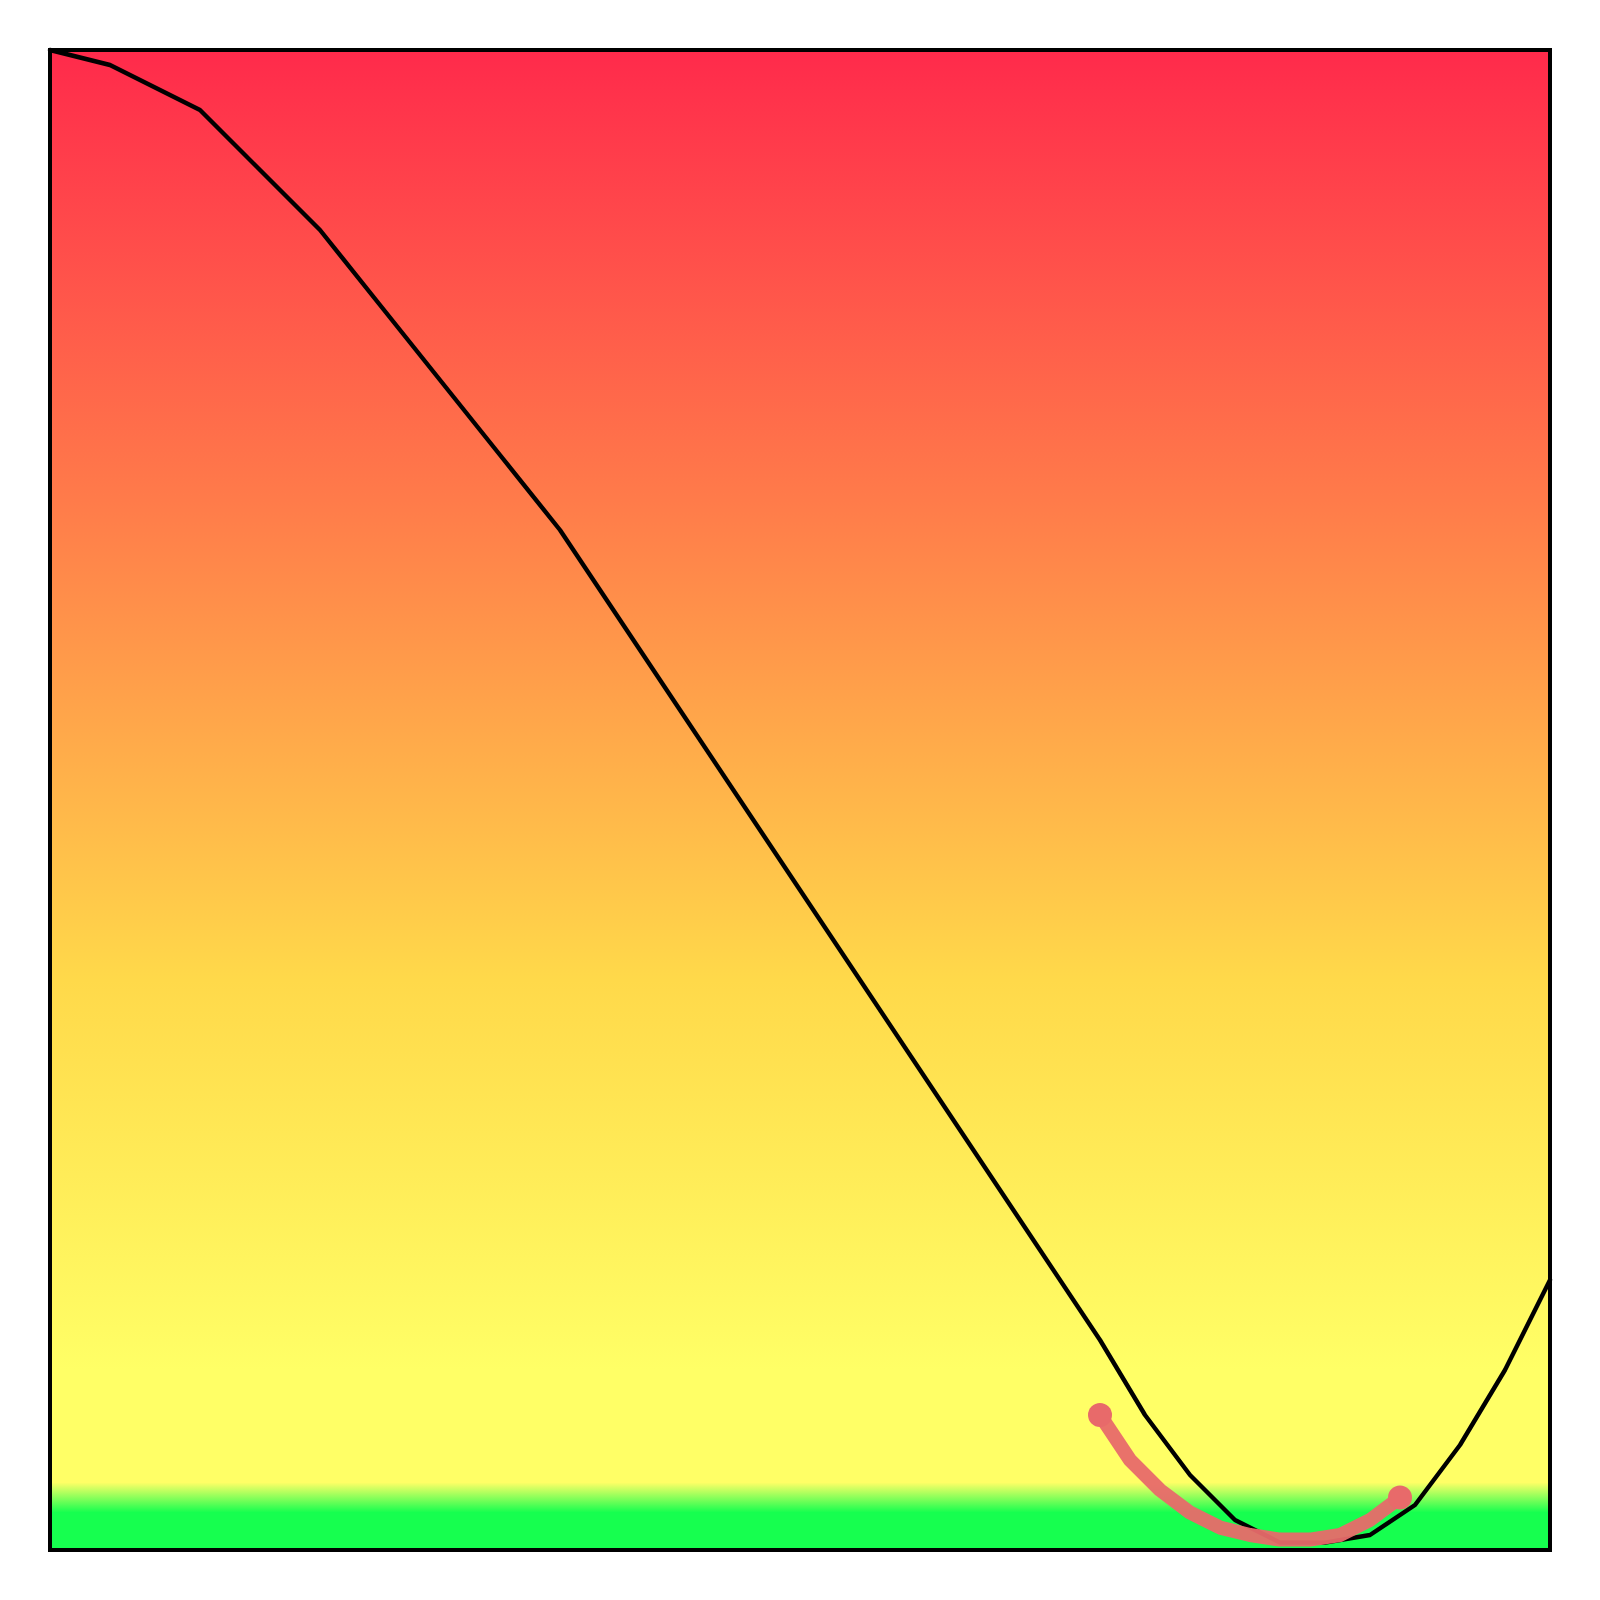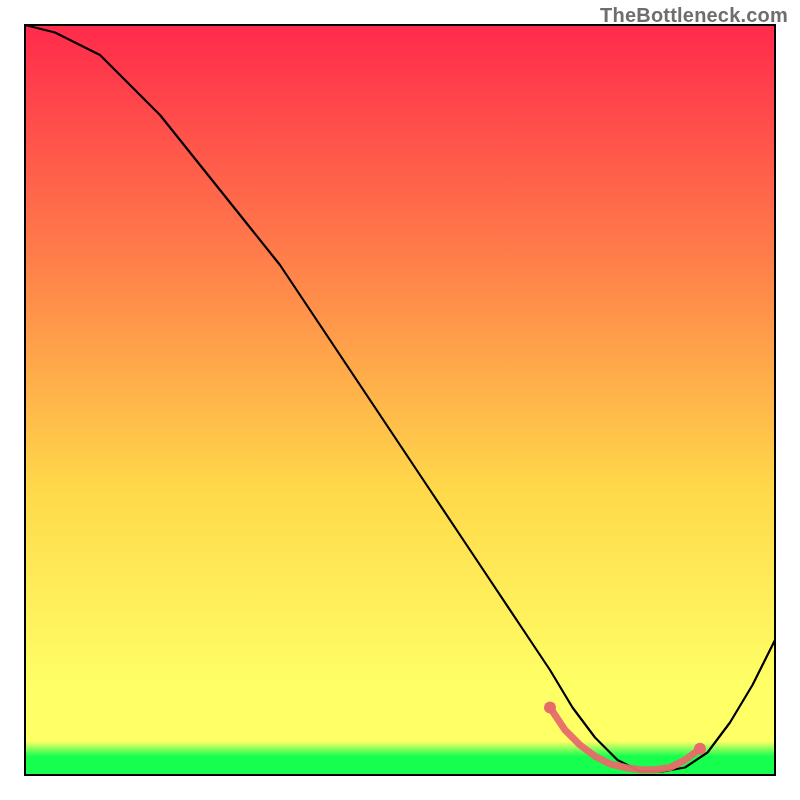--- a/index.html
+++ b/index.html
@@ -29,21 +29,20 @@
   svg.plot {
     position: absolute;
     left: 0;
     top: 0;
   }
 </style>
 </head>
 <body>
 
 <div class="stage">
-  <div class="watermark">TheBottleneck.com</div>
   <svg class="plot" width="800" height="800">
       <defs>
         <linearGradient id="bg" x1="0" y1="0" x2="0" y2="1">
           <stop offset="0%" stop-color="#ff2a4b"></stop>
           <stop offset="30%" stop-color="#ff7b4a"></stop>
           <stop offset="62%" stop-color="#ffd94a"></stop>
           <stop offset="88%" stop-color="#ffff66"></stop>
           <stop offset="95.5%" stop-color="#ffff66"></stop>
           <stop offset="97.5%" stop-color="#16ff4f"></stop>
           <stop offset="100%" stop-color="#16ff4f"></stop>

